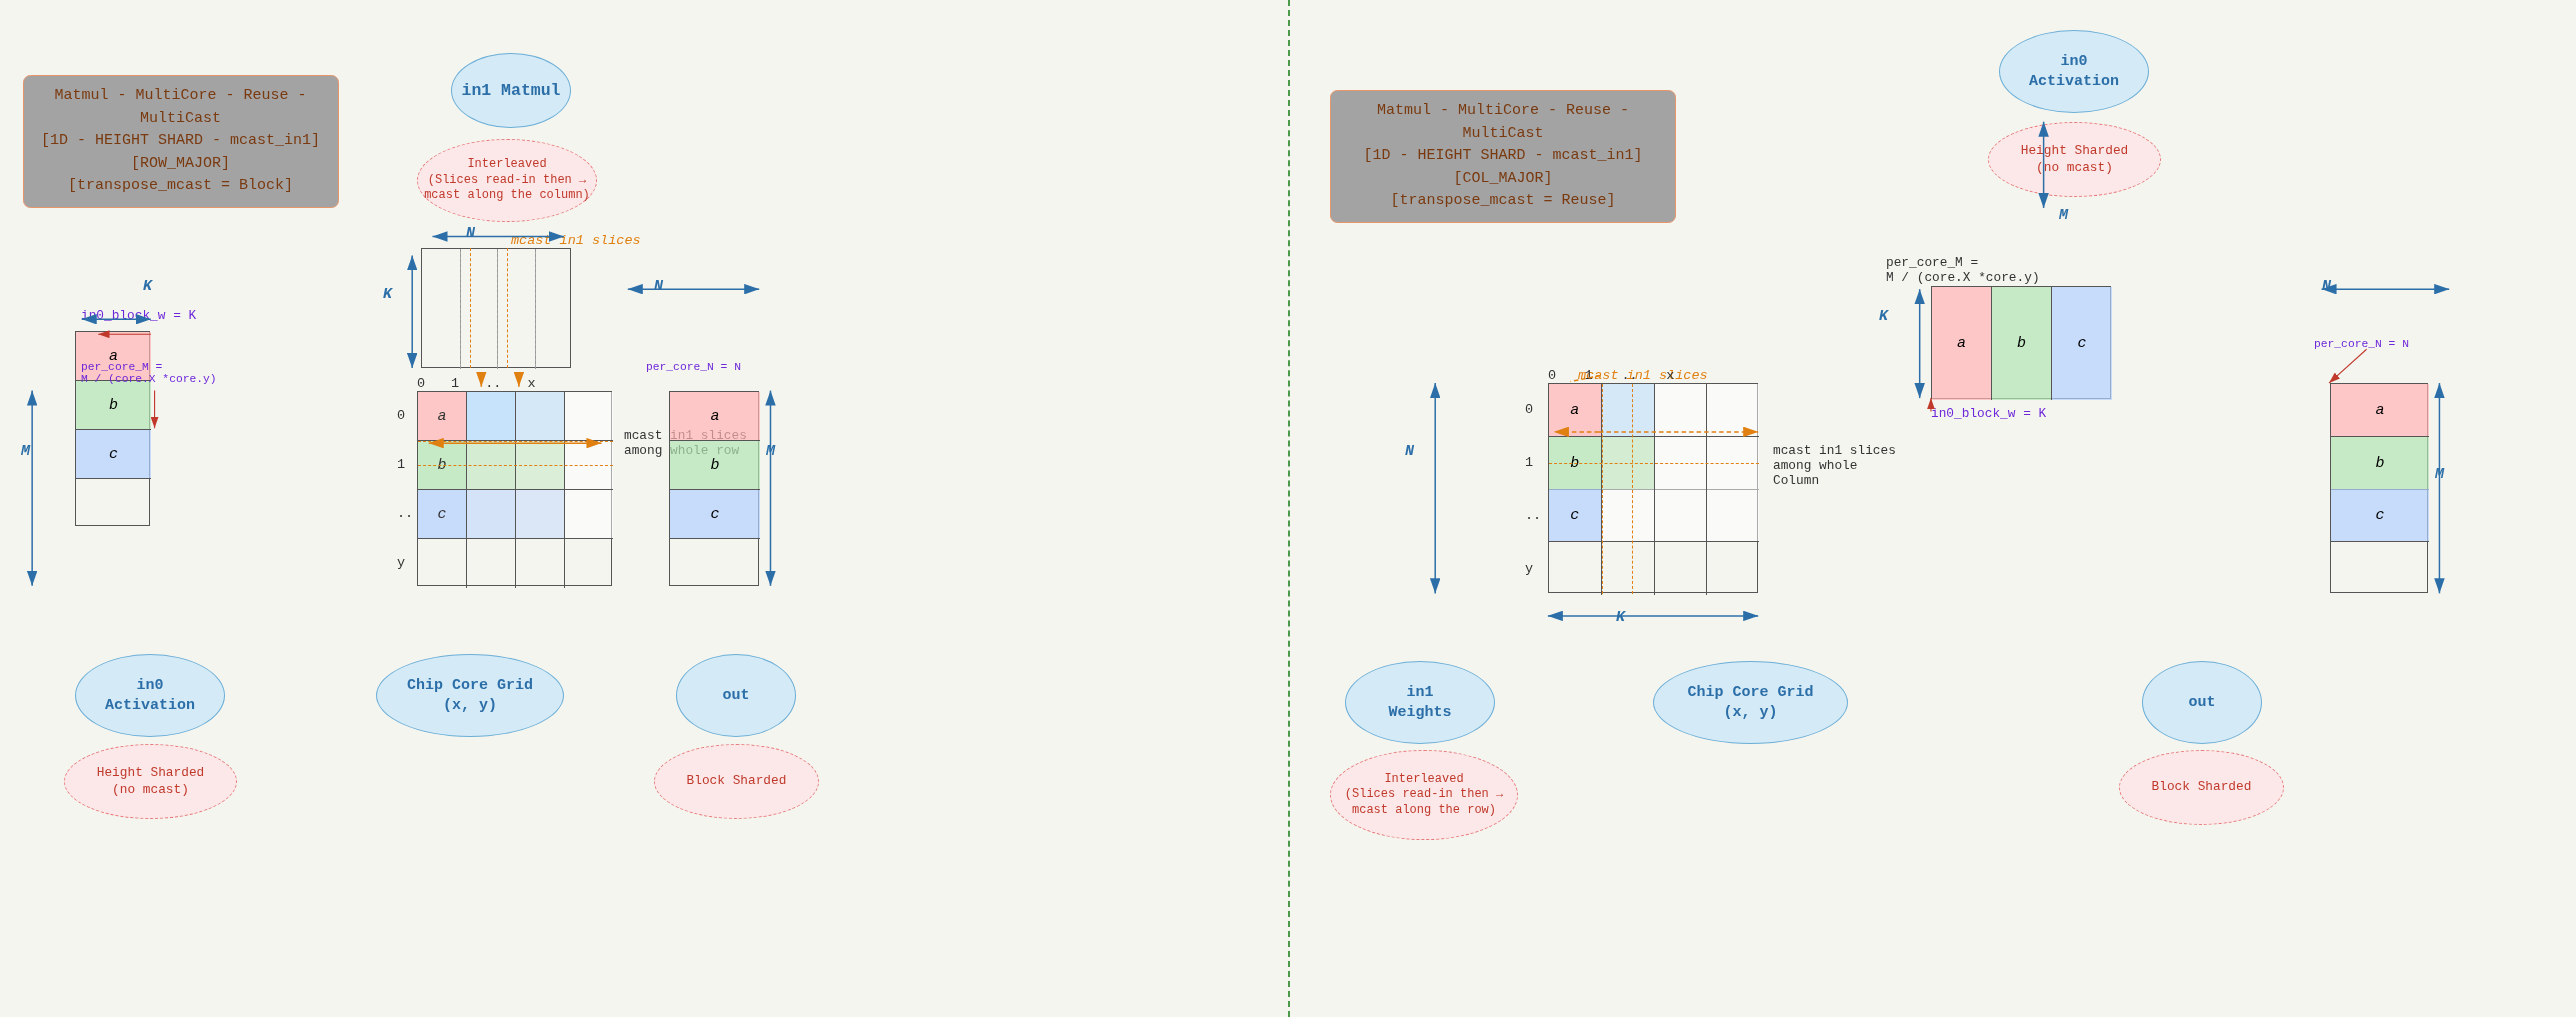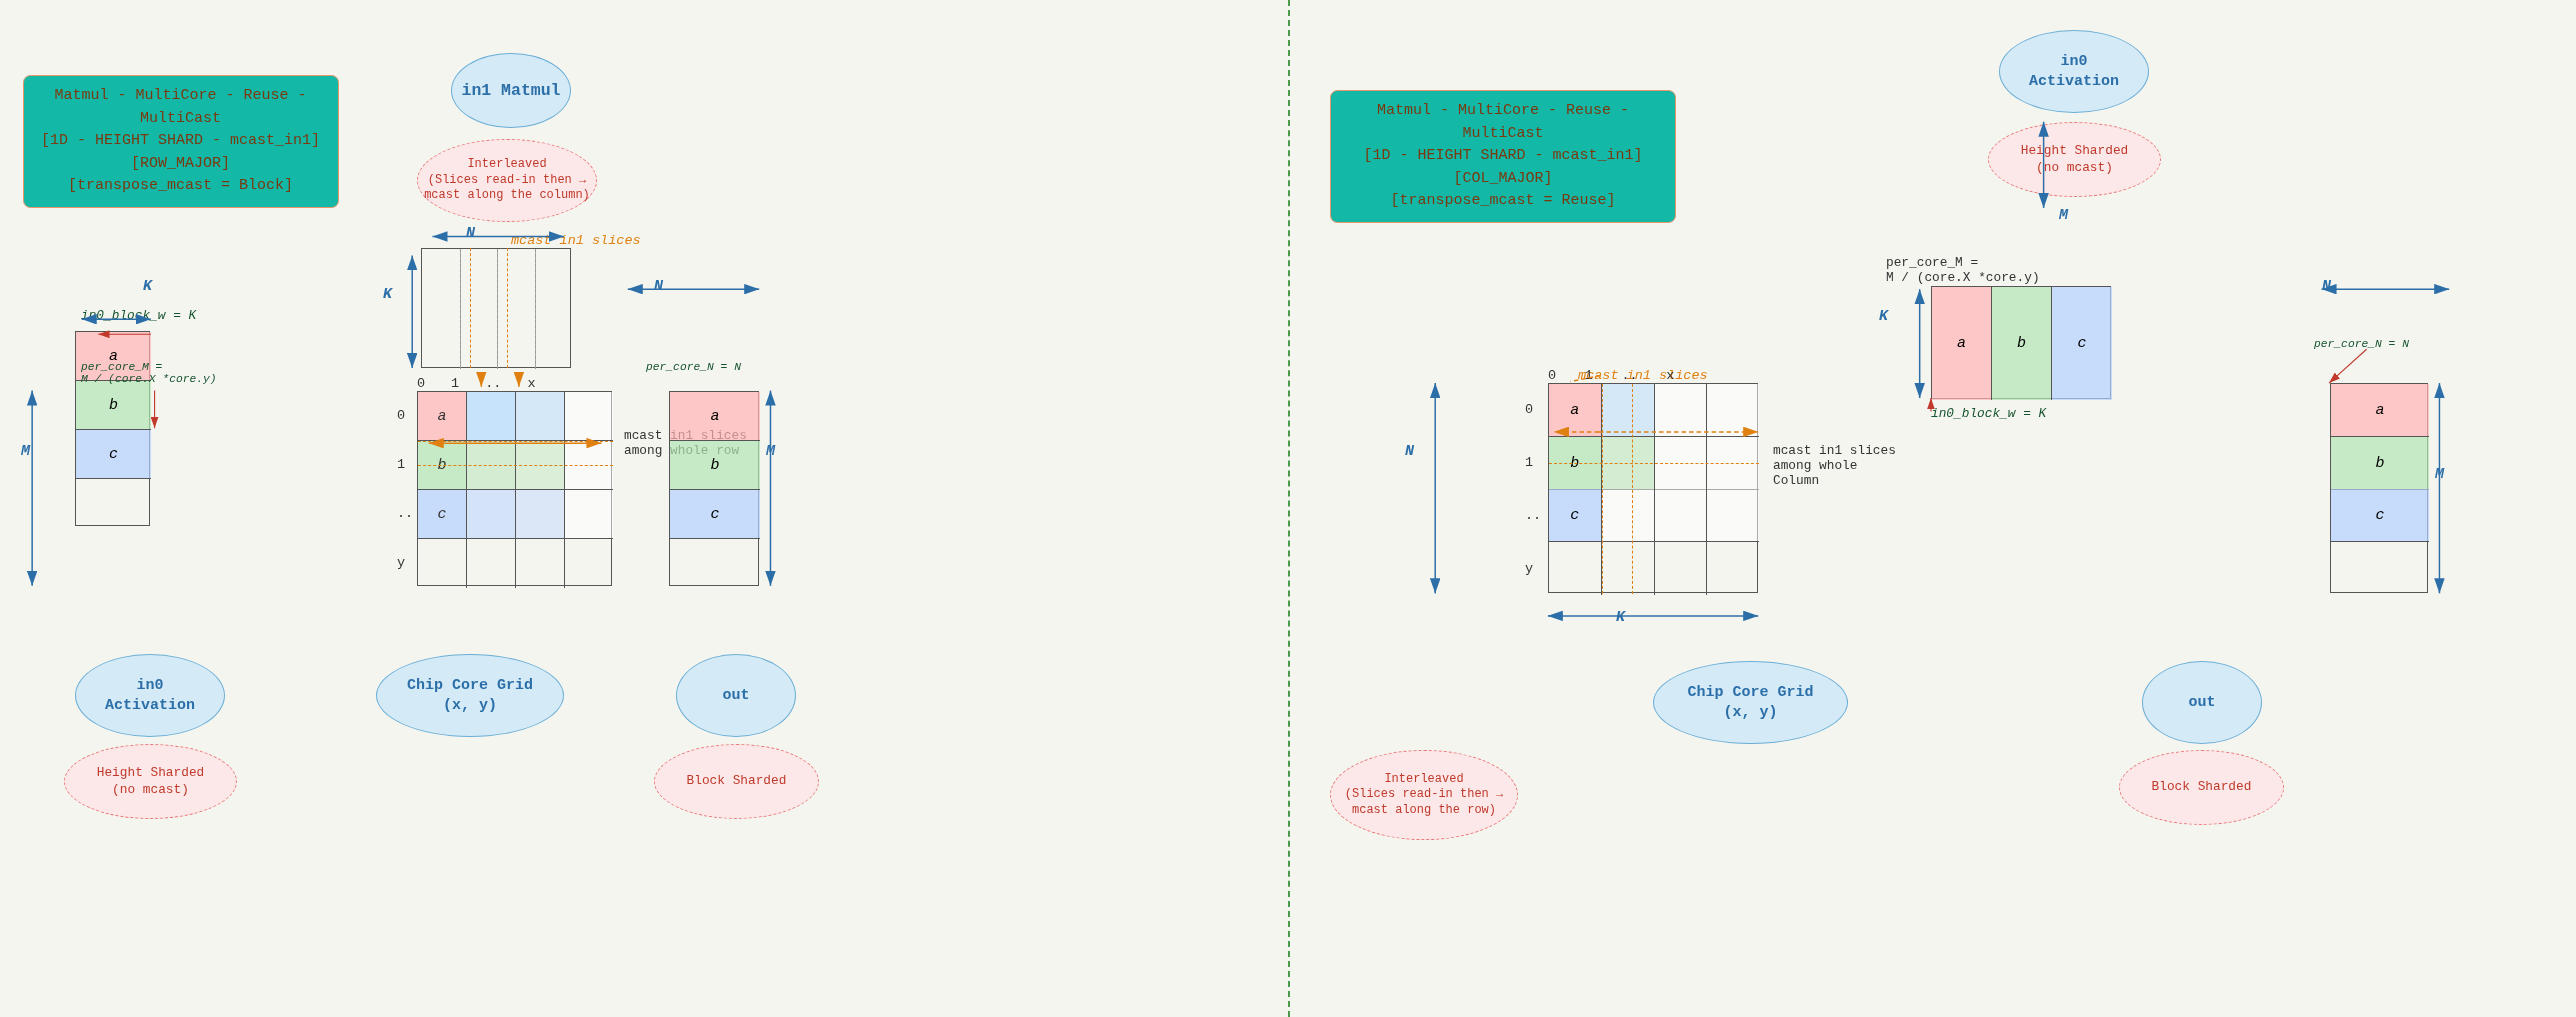--- a/index.html
+++ b/index.html
@@ -51,43 +51,42 @@
       display: flex;
       align-items: center;
       justify-content: center;
       text-align: center;
       font-size: 13.5px;
       color: #c0392b;
       line-height: 1.3;
     }
 
     .box-orange {
-      background: #14b8a6;
+      background: #a3a3a3;
       border: 1.5px solid #e8956a;
       border-radius: 7.5px;
       padding: 9px 13.5px;
       font-size: 15px;
       color: #7a3a10;
       line-height: 1.5;
       text-align: center;
     }
 
     .arrow-label {
       position: absolute;
       font-size: 15px;
       color: #2c6fa8;
       font-style: italic;
       font-weight: bold;
     }
 
     .red-label {
       position: absolute;
       font-size: 13.5px;
-      color: #14532d;
-      font-style: italic;
+      color: #6d28d9;
     }
 
     .orange-label {
       position: absolute;
       font-size: 13.5px;
       color: #e08010;
       font-style: italic;
     }
 
     .black-label {
@@ -350,20 +349,23 @@
 
   <div style="position:absolute; left:2330px; top:383px; width:98px; height:210px; border:1.5px solid #555;">
     <div style="position:absolute;left:0;top:0;width:98px;height:53px;background:rgba(255,180,180,0.7);border-bottom:1.1px solid #555;display:flex;align-items:center;justify-content:center;font-size:15px;font-style:italic;">a</div>
     <div style="position:absolute;left:0;top:53px;width:98px;height:53px;background:rgba(180,230,180,0.7);border-bottom:1.1px solid #555;display:flex;align-items:center;justify-content:center;font-size:15px;font-style:italic;">b</div>
     <div style="position:absolute;left:0;top:105px;width:98px;height:53px;background:rgba(180,210,255,0.7);border-bottom:1.1px solid #555;display:flex;align-items:center;justify-content:center;font-size:15px;font-style:italic;">c</div>
     <div style="position:absolute;left:0;top:158px;width:98px;height:53px;"></div>
   </div>
 
   <div class="arrow-label" style="left:2435px; top:466px;">M</div>
 
+  <div class="ellipse-blue" style="position:absolute; left:1345px; top:661px; width:150px; height:83px; font-size:15px;">
+    <span>in1<br>Weights</span>
+  </div>
   <div class="ellipse-pink-dashed" style="position:absolute; left:1330px; top:750px; width:188px; height:90px; font-size:12px;">
     <span>Interleaved<br>(Slices read-in then →<br>mcast along the row)</span>
   </div>
 
   <div class="ellipse-blue" style="position:absolute; left:1653px; top:661px; width:195px; height:83px; font-size:15px;">
     <span>Chip Core Grid<br>(x, y)</span>
   </div>
 
   <div class="ellipse-blue" style="position:absolute; left:2142px; top:661px; width:120px; height:83px; font-size:15px;">
     <span>out</span>

